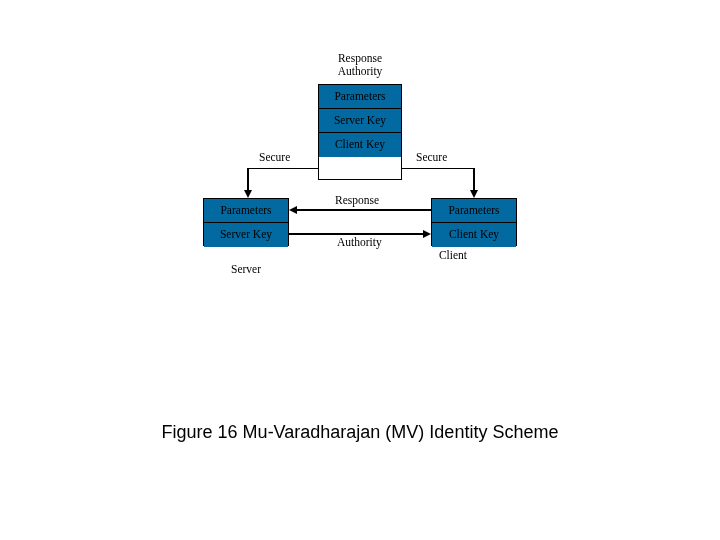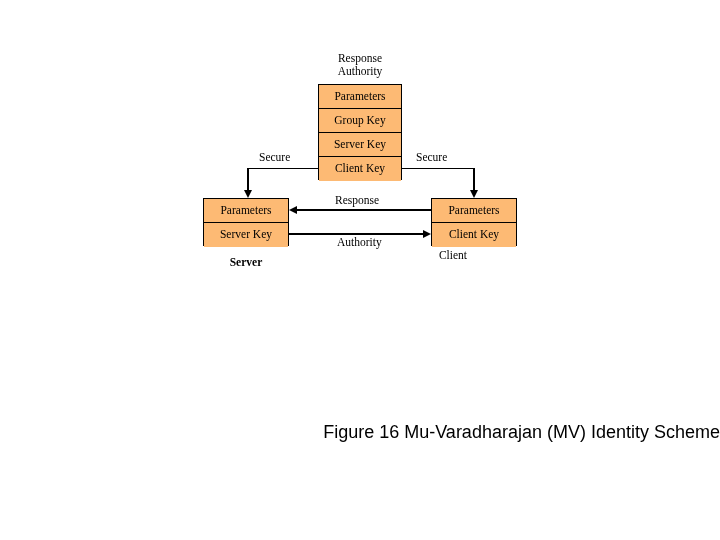--- a/index.html
+++ b/index.html
@@ -33,21 +33,21 @@
     z-index: 3;
   }
   .entity-row {
     box-sizing: border-box;
     height: 24px;
     line-height: 23px;
     text-align: center;
     font-size: 11.5px;
     white-space: nowrap;
     border-bottom: 1px solid #000000;
-    background: #fdba74;
+    background: #0369a1;
   }
   .entity-row:last-child { border-bottom: none; text-align: center; }
 
   .caption-label {
     position: absolute;
     font-size: 11.5px;
     line-height: 13px;
     text-align: center;
     white-space: nowrap;
     z-index: 4;
@@ -107,60 +107,59 @@
     border-left: 8px solid #000000;
     z-index: 3;
   }
 
   
   #figure-caption {
     position: absolute;
     left: 0;
     top: 422px;
     width: 720px;
-    text-align: right;
+    text-align: center;
     font-family: "Liberation Sans", "DejaVu Sans", sans-serif;
     font-size: 18px;
     letter-spacing: 0px;
     color: #000000;
   }
 </style>
 </head>
 <body>
 
 <div id="diagram-root">
 
   <div class="caption-label" style="left:320px; top:52px; width:80px;">
     <div>Response</div>
     <div>Authority</div>
   </div>
 
   <div class="entity-box" style="left:318px; top:84px; width:84px; height:96px;">
     <div class="entity-row">Parameters</div>
-    <div class="entity-row">Group Key</div>
     <div class="entity-row">Server Key</div>
     <div class="entity-row">Client Key</div>
   </div>
 
   <div class="conn-h" style="left:247px; top:168px; width:71px;"></div>
 
   <div class="conn-v-thick" style="left:247px; top:168px; height:22px;"></div>
   <div class="arrow-down" style="left:244px; top:190px;"></div>
   <div class="edge-label" style="left:256px; top:151px;">Secure</div>
 
   <div class="conn-h" style="left:402px; top:168px; width:72px;"></div>
   <div class="conn-v-thick" style="left:473px; top:168px; height:22px;"></div>
   <div class="arrow-down" style="left:470px; top:190px;"></div>
   <div class="edge-label" style="left:413px; top:151px;">Secure</div>
 
   <div class="entity-box" style="left:203px; top:198px; width:86px; height:48px;">
     <div class="entity-row">Parameters</div>
     <div class="entity-row">Server Key</div>
   </div>
-  <div class="caption-label" style="left:203px; top:256px; width:86px;font-weight:bold;">Server</div>
+  <div class="caption-label" style="left:203px; top:263px; width:86px;">Server</div>
 
   <div class="entity-box" style="left:431px; top:198px; width:86px; height:48px;">
     <div class="entity-row">Parameters</div>
     <div class="entity-row">Client Key</div>
   </div>
   <div class="caption-label" style="left:410px; top:249px; width:86px;">Client</div>
 
   <div class="conn-h-thick" style="left:297px; top:209px; width:134px;"></div>
   <div class="arrow-left" style="left:289px; top:206px;"></div>
   <div class="edge-label" style="left:332px; top:194px;">Response</div>

